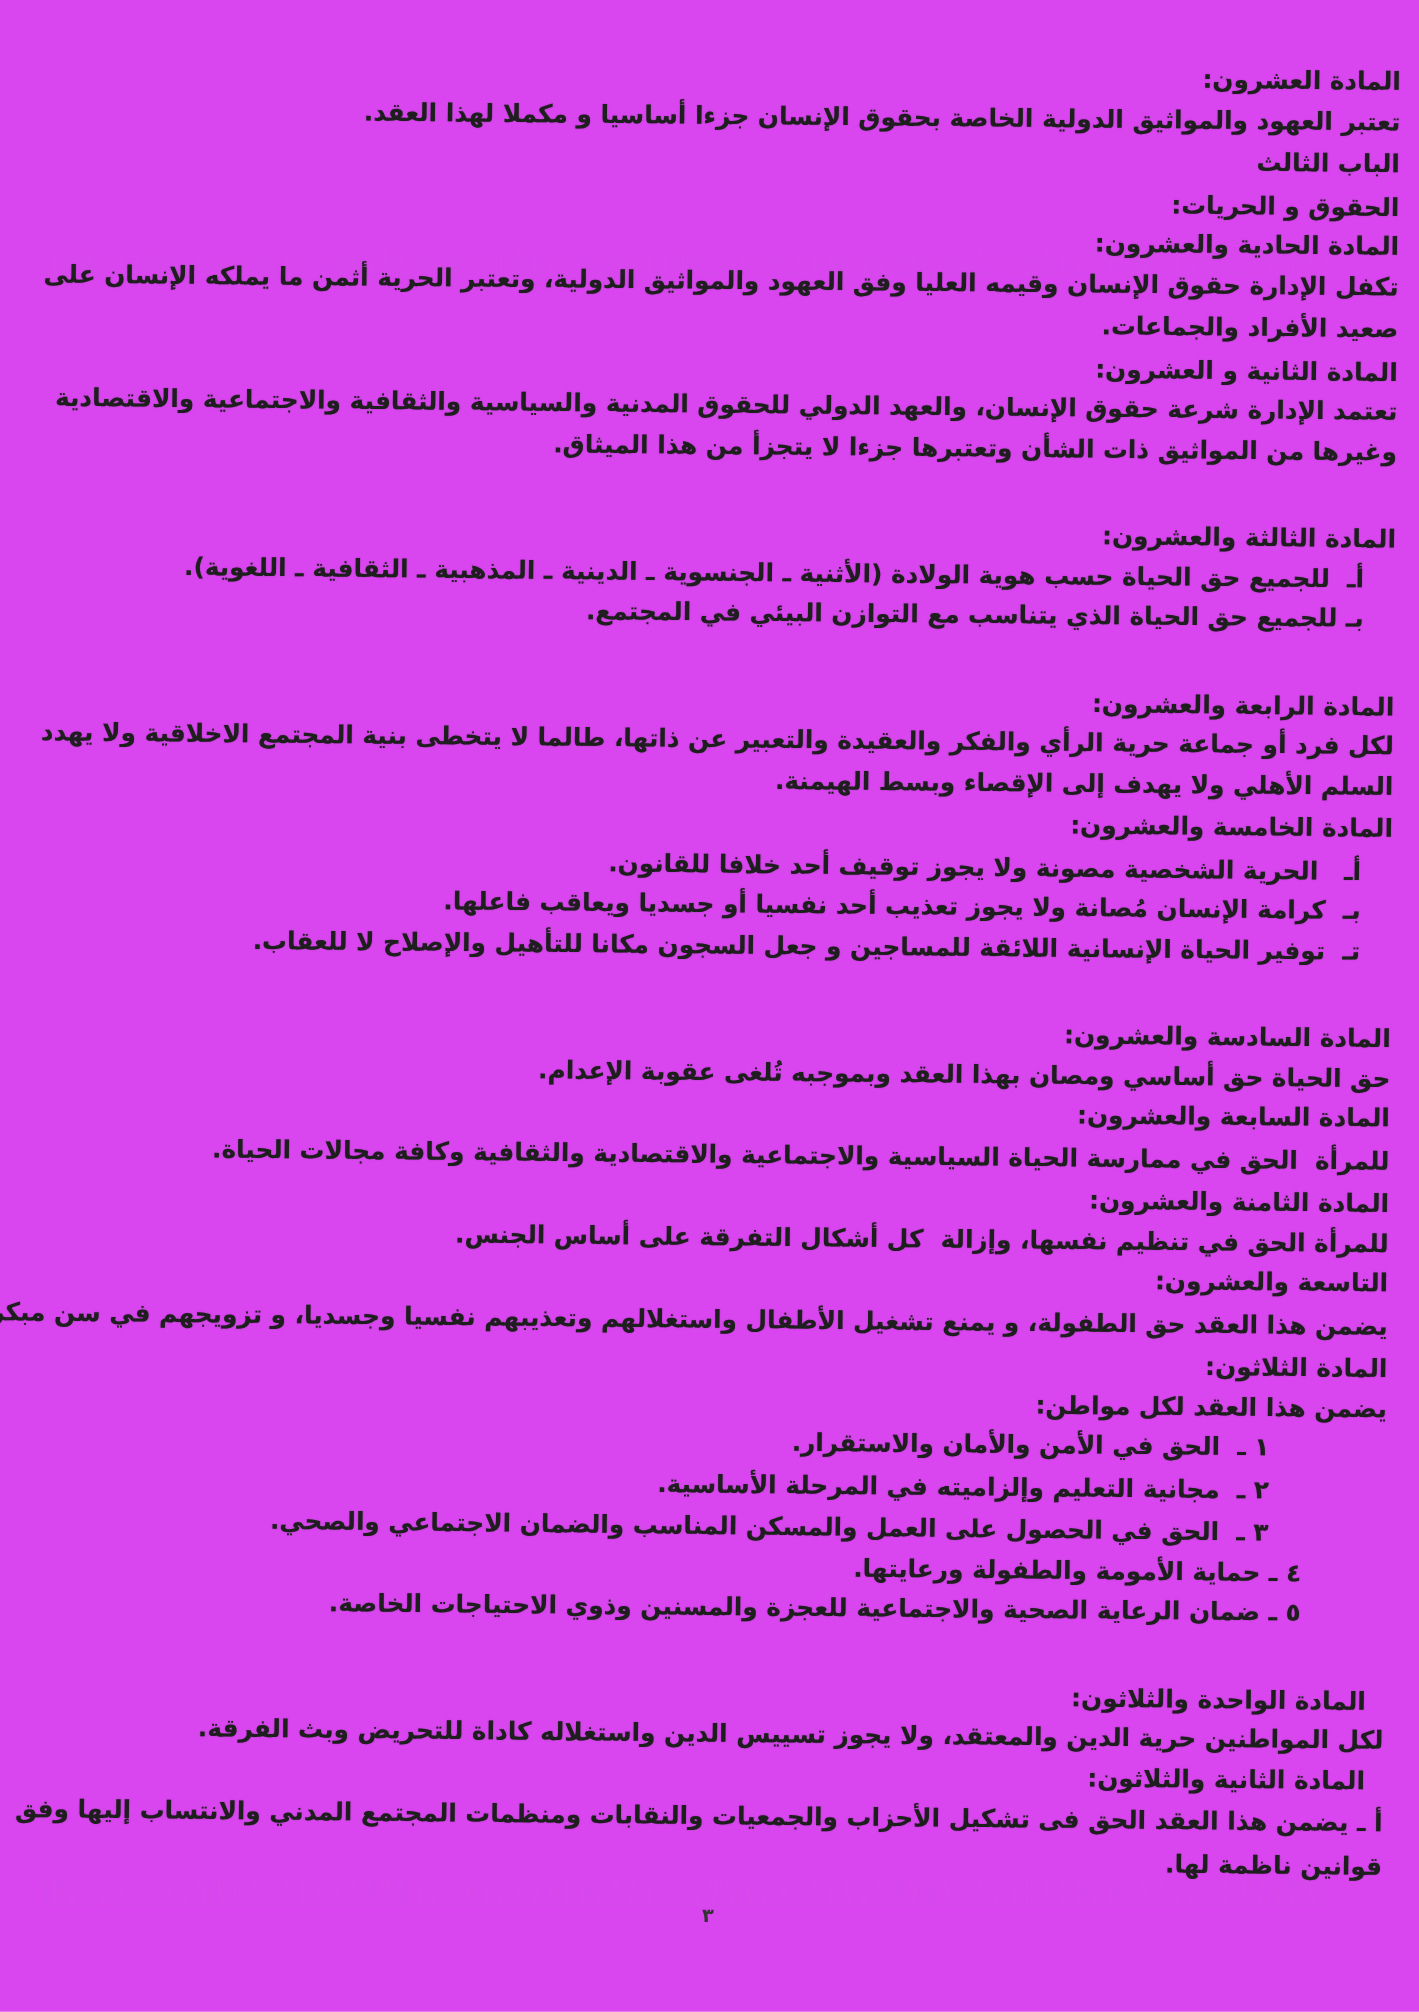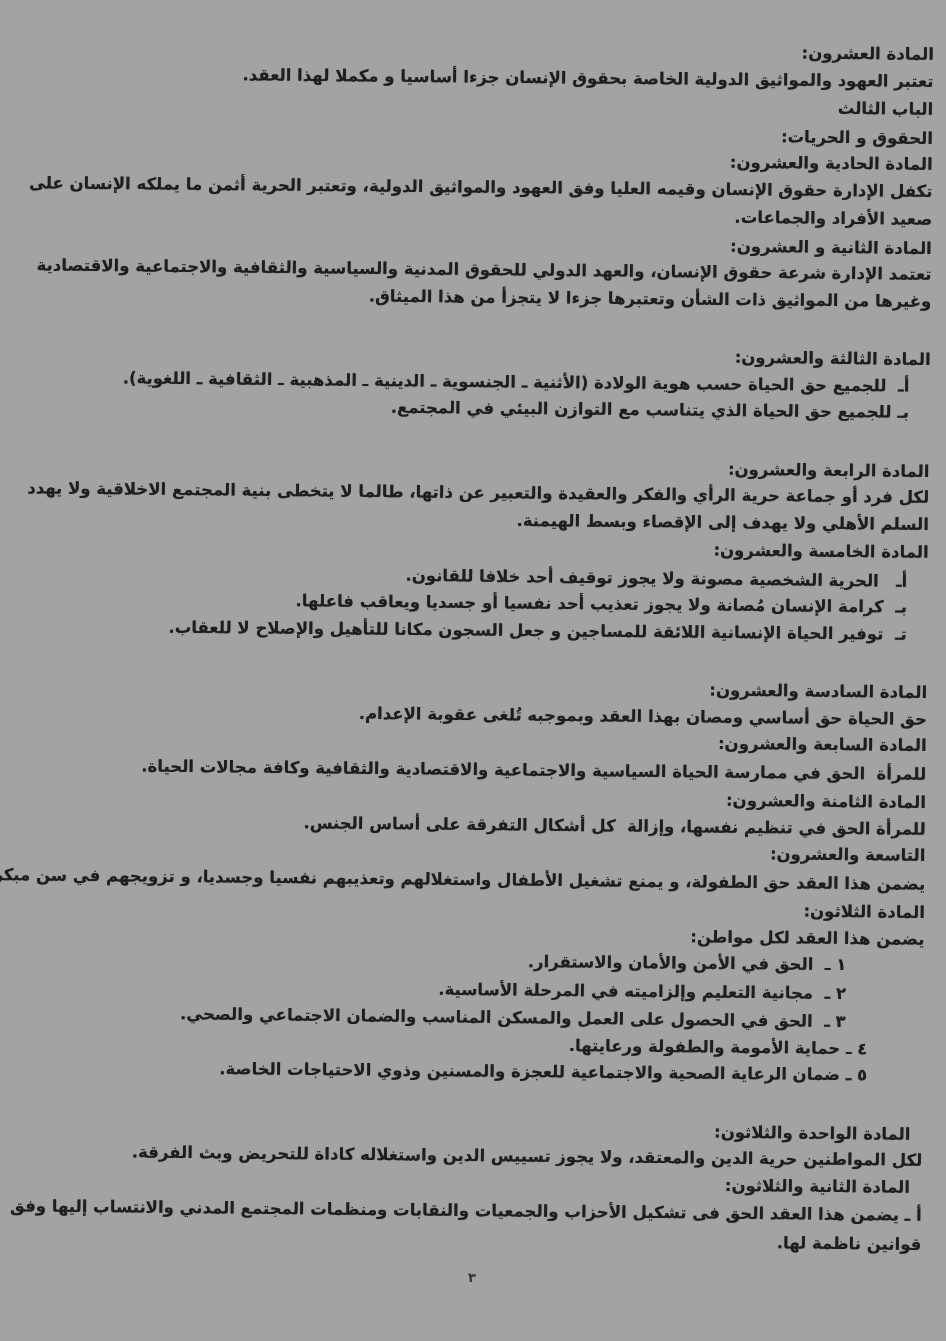--- a/index.html
+++ b/index.html
@@ -5,21 +5,21 @@
   html, body { margin: 0; padding: 0; }
   body {
     width: 946px; height: 1341px;
     background: #ffffff;
     overflow: hidden;
     font-family: "DejaVu Sans", sans-serif;
   }
   .page {
     position: relative;
     width: 946px; height: 1341px;
-    background: #a3a3a3;
+    background: #d946ef;
     direction: rtl;
     overflow: hidden;
   }
   .content {
     position: absolute;
     top: 41px; right: 0; left: 0;
     padding: 0 12px 0 44px;
     transform: rotate(0.6deg);
     transform-origin: top right;
   }

